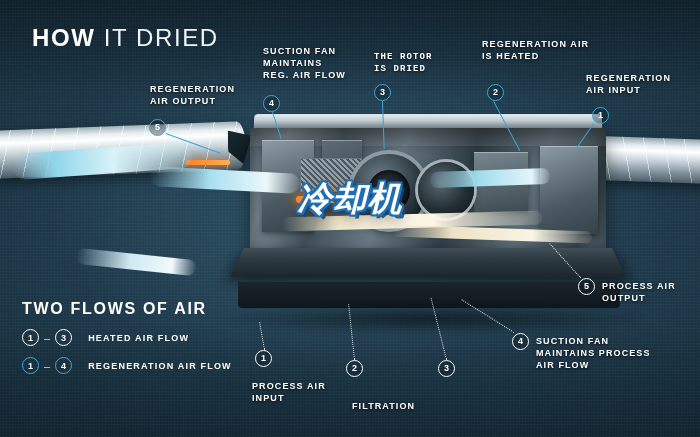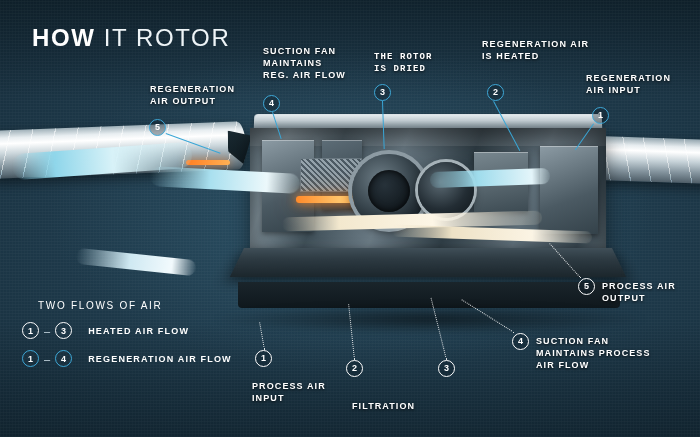--- a/index.html
+++ b/index.html
@@ -171,21 +171,21 @@
     background:rgba(12,30,40,.35);}
   .badge.w{border:1.4px solid #fff;}
   .badge.c{border:1.4px solid #3fa9d8;}
 
   .lead{position:absolute;transform-origin:0 0;height:0;}
   .lead.w{border-top:1.2px dotted rgba(255,255,255,.85);}
   .lead.c{border-top:1.4px solid #39a6d6;}
 
   
   .legend{position:absolute;left:22px;top:300px;}
-  .legend h3{margin:0 0 11px 16px;font-size:10px;font-weight:400;color:#fff;letter-spacing:1.7px;}
+  .legend h3{margin:0 0 11px 0;font-size:16px;font-weight:700;color:#fff;letter-spacing:1.7px;}
   .lrow{display:flex;align-items:center;margin-bottom:11px;}
   .lrow .circ{width:17px;height:17px;border-radius:50%;display:flex;align-items:center;
     justify-content:center;font-size:9px;font-weight:700;color:#fff;}
   .lrow .circ.w{border:1.3px solid #fff;}
   .lrow .circ.c{border:1.3px solid #3fa9d8;}
   .lrow .dash{margin:0 5px;color:#cfe0e8;font-size:11px;}
   .lrow .txt{margin-left:16px;font-size:9px;font-weight:700;letter-spacing:1.2px;color:#fff;}
 
   
   .cn{position:absolute;left:0;top:176px;width:700px;text-align:center;
@@ -233,21 +233,21 @@
     <div class="flow fl-cr1"></div>
     <div class="flow fl-cr2"></div>
 
     <div class="cab-floor"></div>
     <div class="cab-base"></div>
     <div class="shadow-floor"></div>
   </div>
 
   <div class="title">
     <span class="b">HOW</span>
-    <span class="l">IT ROTOR</span>
+    <span class="l">IT DRIED</span>
   </div>
 
   <div class="lbl" style="left:150px;top:83px;white-space:pre;">REGENERATION
 AIR OUTPUT</div>
   <div class="badge c" style="left:149px;top:119px;">5</div>
   <div class="lead c" style="left:166px;top:133px;width:58px;transform:rotate(20deg);"></div>
 
   <div class="lbl" style="left:263px;top:45px;white-space:pre;">SUCTION FAN
 MAINTAINS
 REG. AIR FLOW</div>
@@ -304,15 +304,16 @@
 
     <div class="lrow">
       <span class="circ c">1</span>
       <span class="dash">–</span>
       <span class="circ c">4</span>
       <span class="txt">REGENERATION AIR FLOW</span>
     </div>
   </div>
 
   <div class="cn">
+    <div>冷却机</div>
   </div>
 
 </div>
 
 </body></html>

